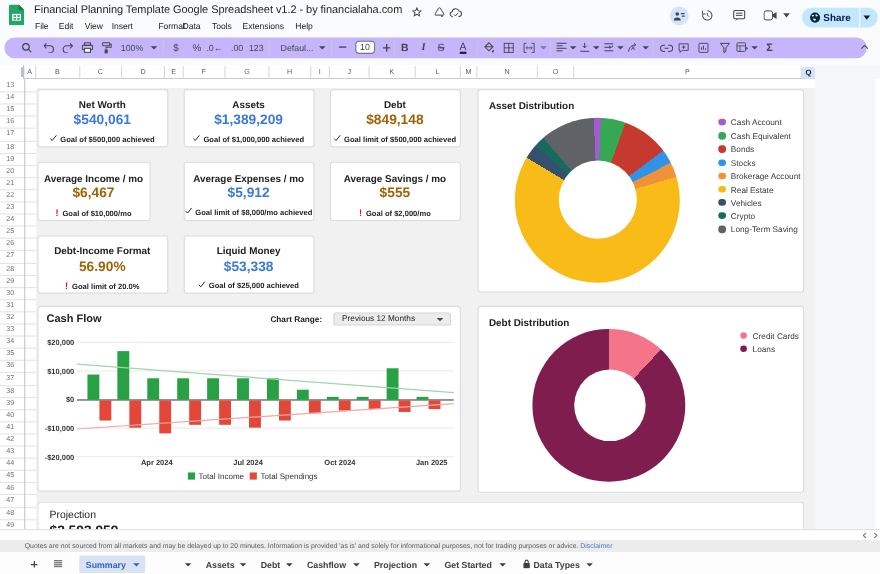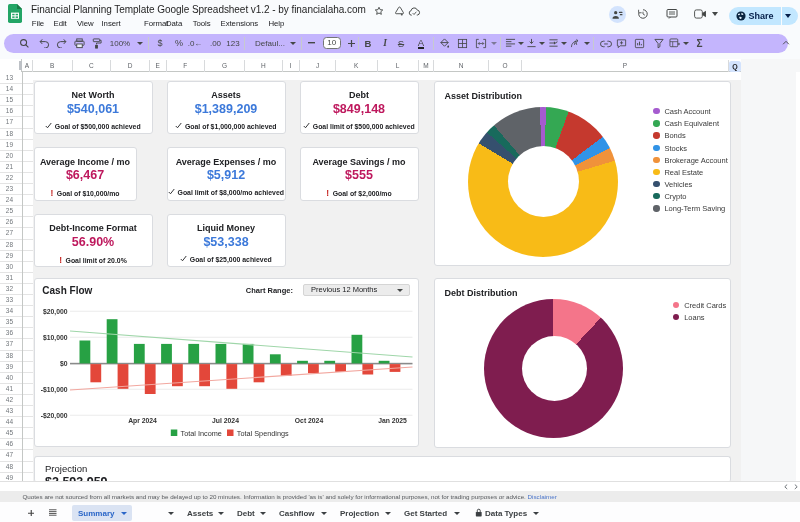--- a/index.html
+++ b/index.html
@@ -2,21 +2,21 @@
 <html><head><meta charset="utf-8"><style>
 *{margin:0;padding:0;box-sizing:border-box}
 html,body{width:800px;height:522px;overflow:hidden;font-family:"Liberation Sans",sans-serif;background:#fff}
 .abs{position:absolute}
 .dd{display:inline-block;width:0;height:0;border-left:3.5px solid transparent;border-right:3.5px solid transparent;border-top:4px solid #444746;vertical-align:middle}
 .dds{display:inline-block;width:0;height:0;border-left:3px solid transparent;border-right:3px solid transparent;border-top:3.5px solid #444746;vertical-align:middle}
 .card{position:absolute;background:#fff;border:1px solid #dadce0;border-radius:3px}
 .ct{font-size:9px;font-weight:700;color:#202124;text-align:center;white-space:nowrap}
 .cv{font-size:12.5px;font-weight:700;text-align:center;white-space:nowrap}
 .cg{font-size:6.9px;font-weight:700;color:#202124;text-align:center;white-space:nowrap}
-.blue{color:#3c79da}.orange{color:#be185d}
+.blue{color:#3c79da}.orange{color:#a16207}
 .tbi{position:absolute;top:0;height:19px;display:flex;align-items:center;justify-content:center;color:#444746}
 .div{position:absolute;top:3px;width:1px;height:13px;background:#c7cacf}
 .hl{position:absolute;background:#e4e4e4;height:1px}
 .legdot{position:absolute;width:6.3px;height:6.3px;border-radius:50%}
 .legtxt{position:absolute;font-size:7.5px;color:#3a3a3a;white-space:nowrap}
 .menu{position:absolute;top:19px;font-size:7.8px;font-weight:400;color:#202124;letter-spacing:-0.05px}
 </style></head><body>
 <div class="abs" style="left:0;top:0;width:800px;height:59px;background:#f9fbfd"></div>
 
 <svg class="abs" style="left:8px;top:4px" width="14" height="19" viewBox="0 0 14 19">

